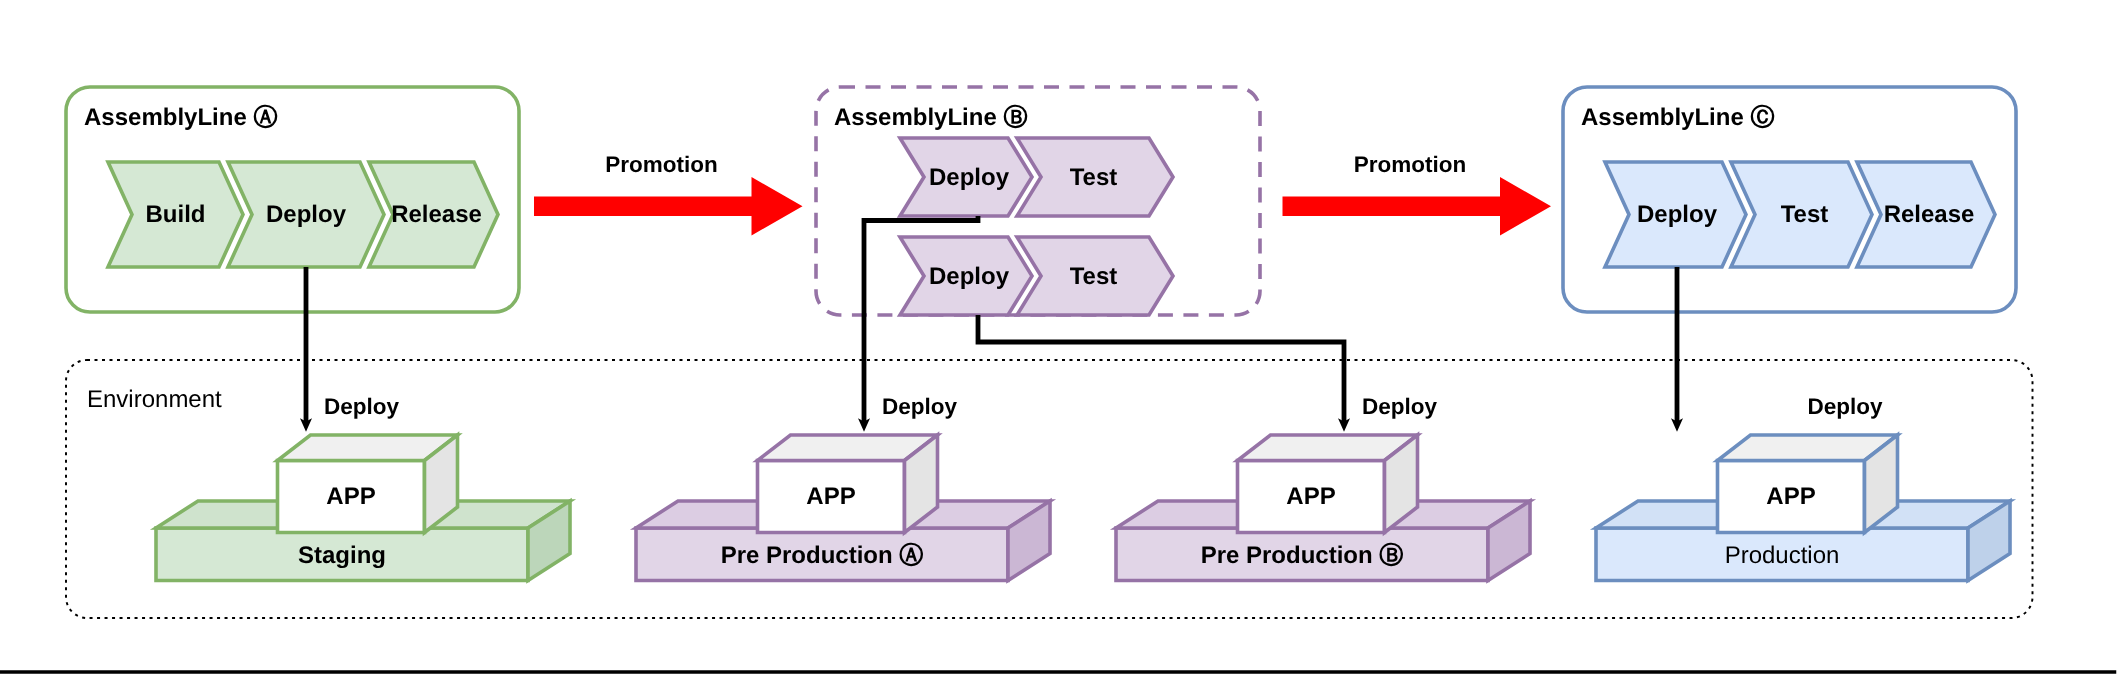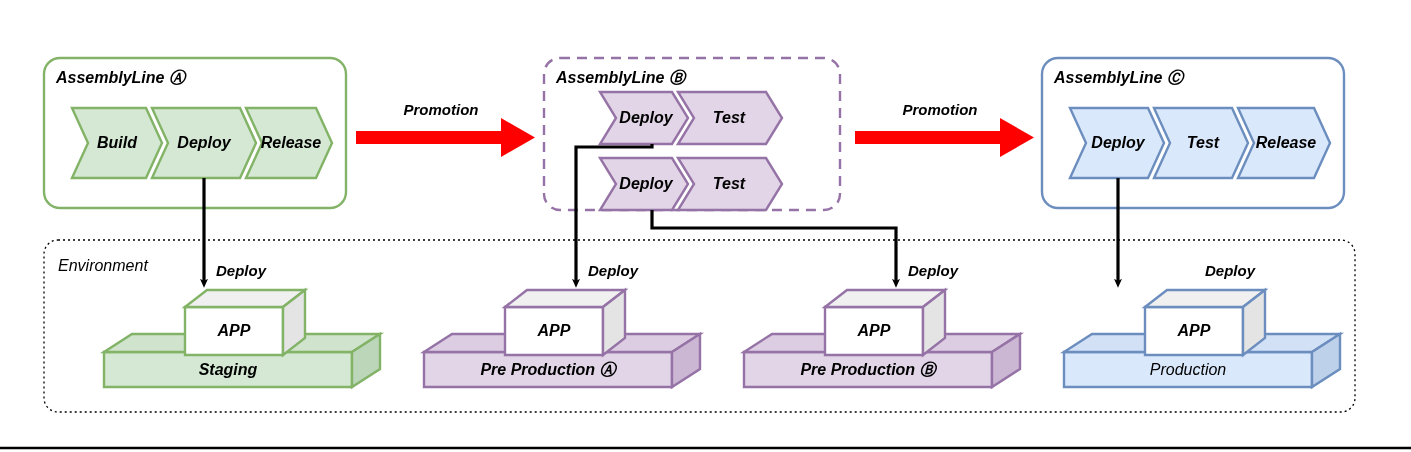--- a/index.html
+++ b/index.html
@@ -10,21 +10,20 @@
   body {
     width: 1411px;
     height: 452px;
     font-family: "Liberation Sans", sans-serif;
     overflow: hidden;
   }
   #stage {
     position: relative;
     width: 1330px;
     height: 452px;
-    font-style: italic;
   }
   svg#diagram {
     display: block;
     width: 1411px;
     height: 452px;
   }
   .lbl {
     font-family: "Liberation Sans", sans-serif;
     fill: #000000;
     dominant-baseline: middle;

